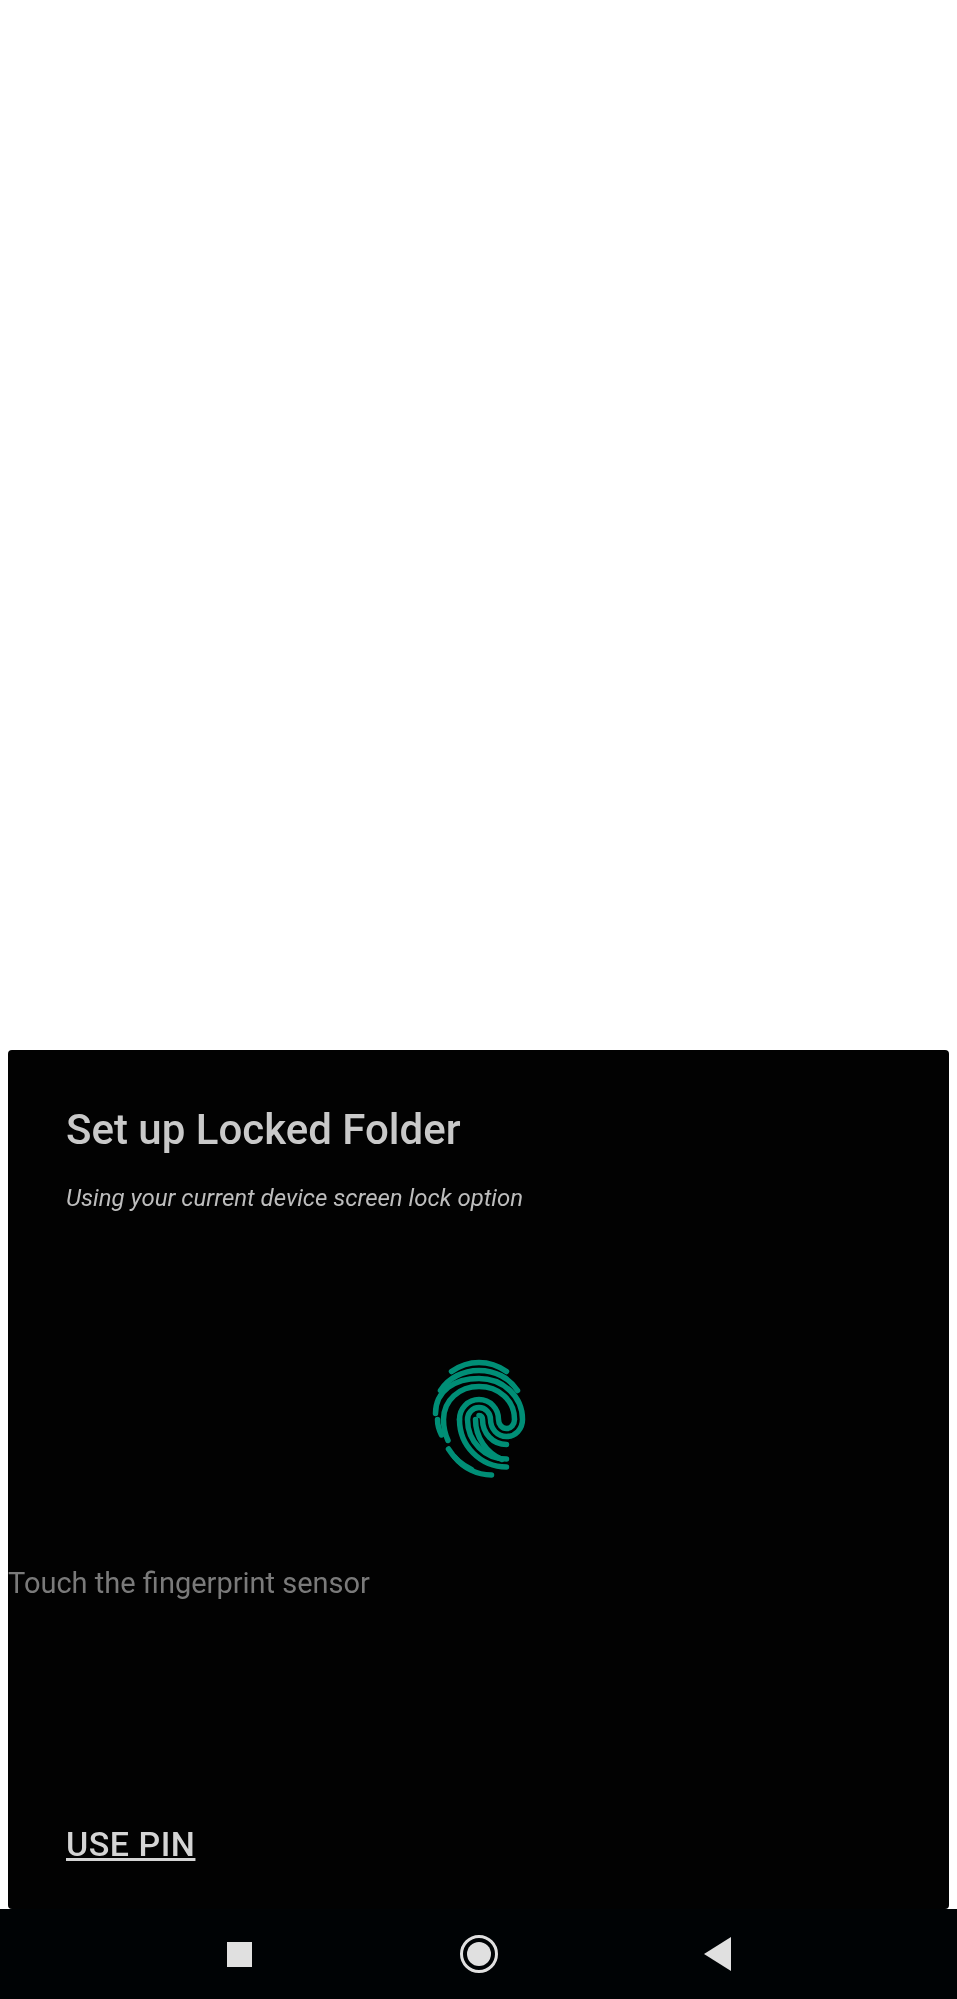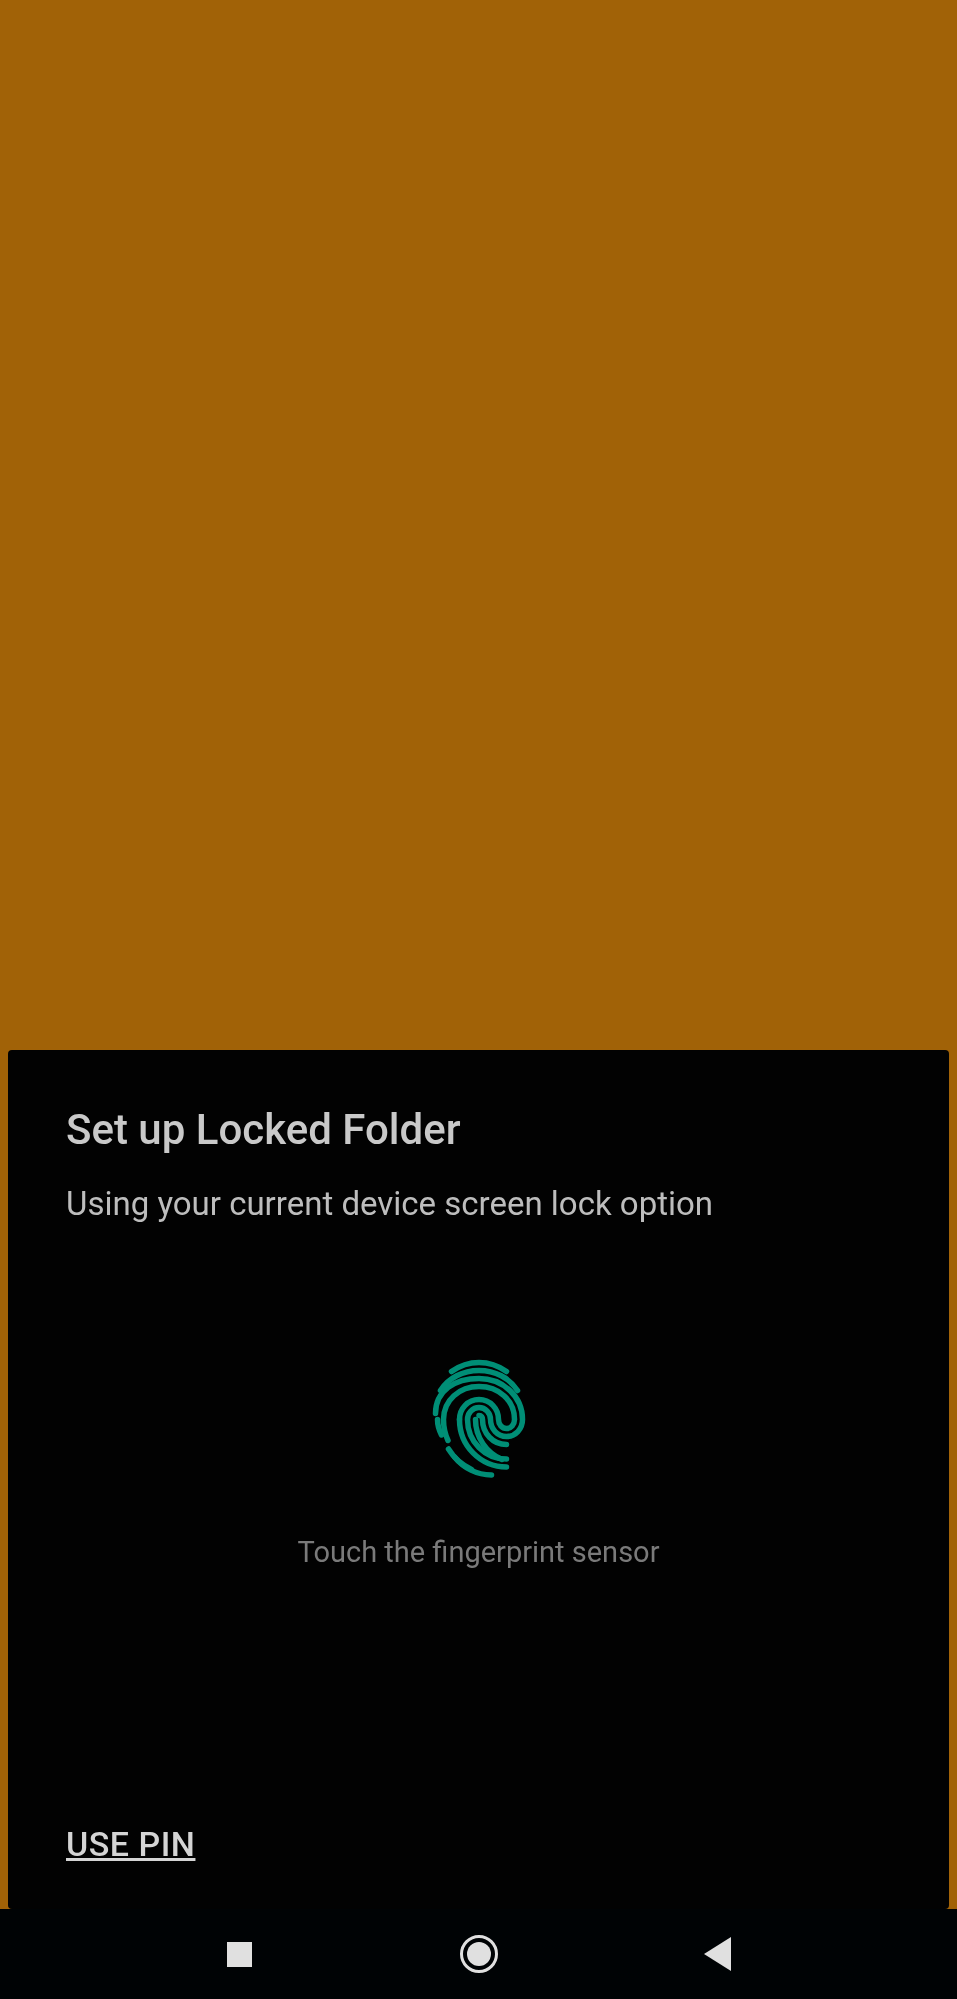--- a/index.html
+++ b/index.html
@@ -14,21 +14,21 @@
       background: #000305;
       font-family: Roboto, "Helvetica Neue", Arial, sans-serif;
       overflow: hidden;
       color: #e0e0e0;
     }
     
     .screen {
       width: 957px;
       height: 1999px;
       position: relative;
-      background: #a16207;
+      background: #ffffff;
     }
     
     .bottom-sheet {
       position: absolute;
       left: 8px;
       right: 8px;
       top: 1050px;
       bottom: 90px;
       background: #020202;
       border-radius: 4px;
@@ -36,44 +36,45 @@
     }
     
     .sheet-title {
       font-size: 42px;
       font-weight: 500;
       color: #c9c9c9;
       margin-bottom: 30px;
     }
     
     .sheet-subtitle {
-      font-size: 33px;
+      font-size: 24px;
       font-weight: 400;
       color: #bdbdbd;
+      font-style: italic;
     }
     
     .fingerprint-area {
       position: absolute;
       left: 0;
       right: 0;
       top: 300px;
       text-align: center;
     }
     
     .fingerprint-icon {
       display: inline-block;
       width: 120px;
       height: 135px;
     }
     
     .fingerprint-hint {
-      margin-top: 46px;
+      margin-top: 77px;
       font-size: 29px;
       color: #7a7a7a;
-      text-align: center;
+      text-align: left;
     }
     
     .use-pin {
       position: absolute;
       left: 58px;
       bottom: 45px;
       font-size: 34px;
       font-weight: 500;
       color: #d4d4d4;
       letter-spacing: 0.5px;

